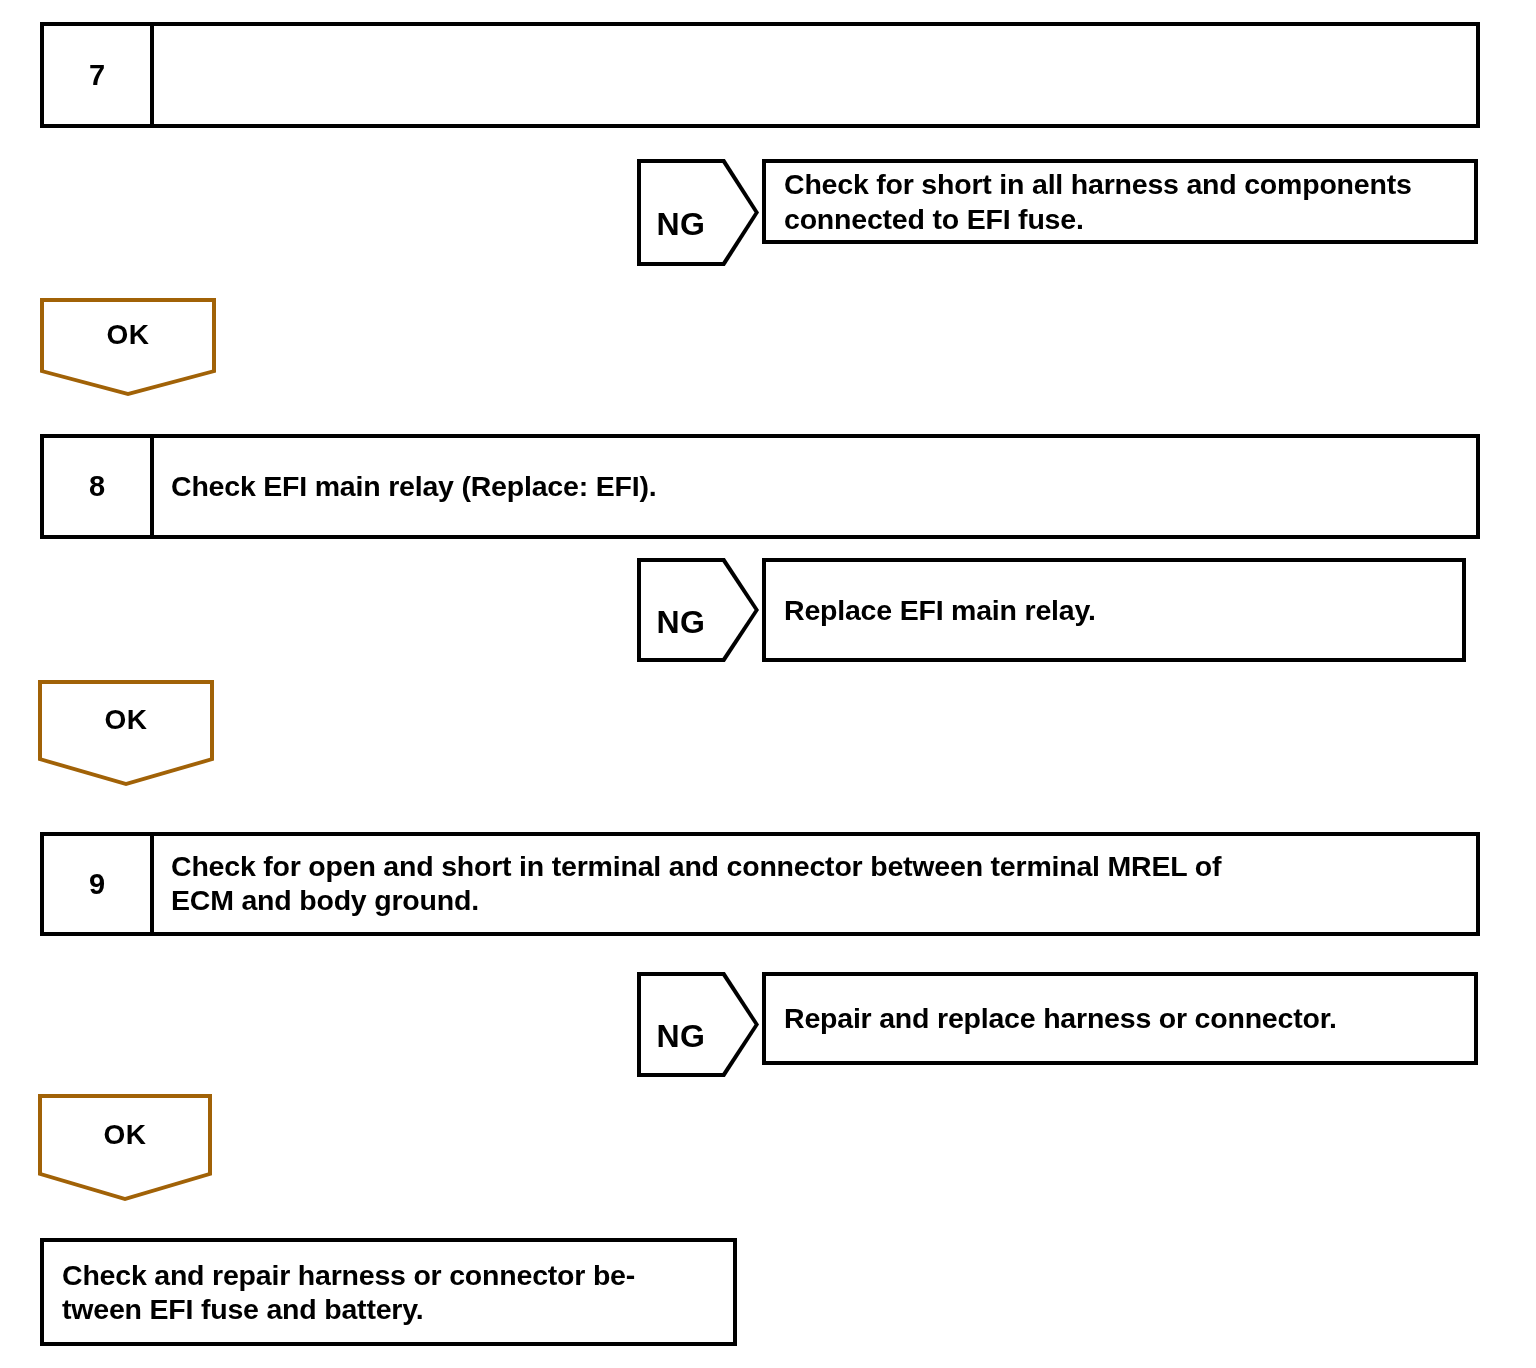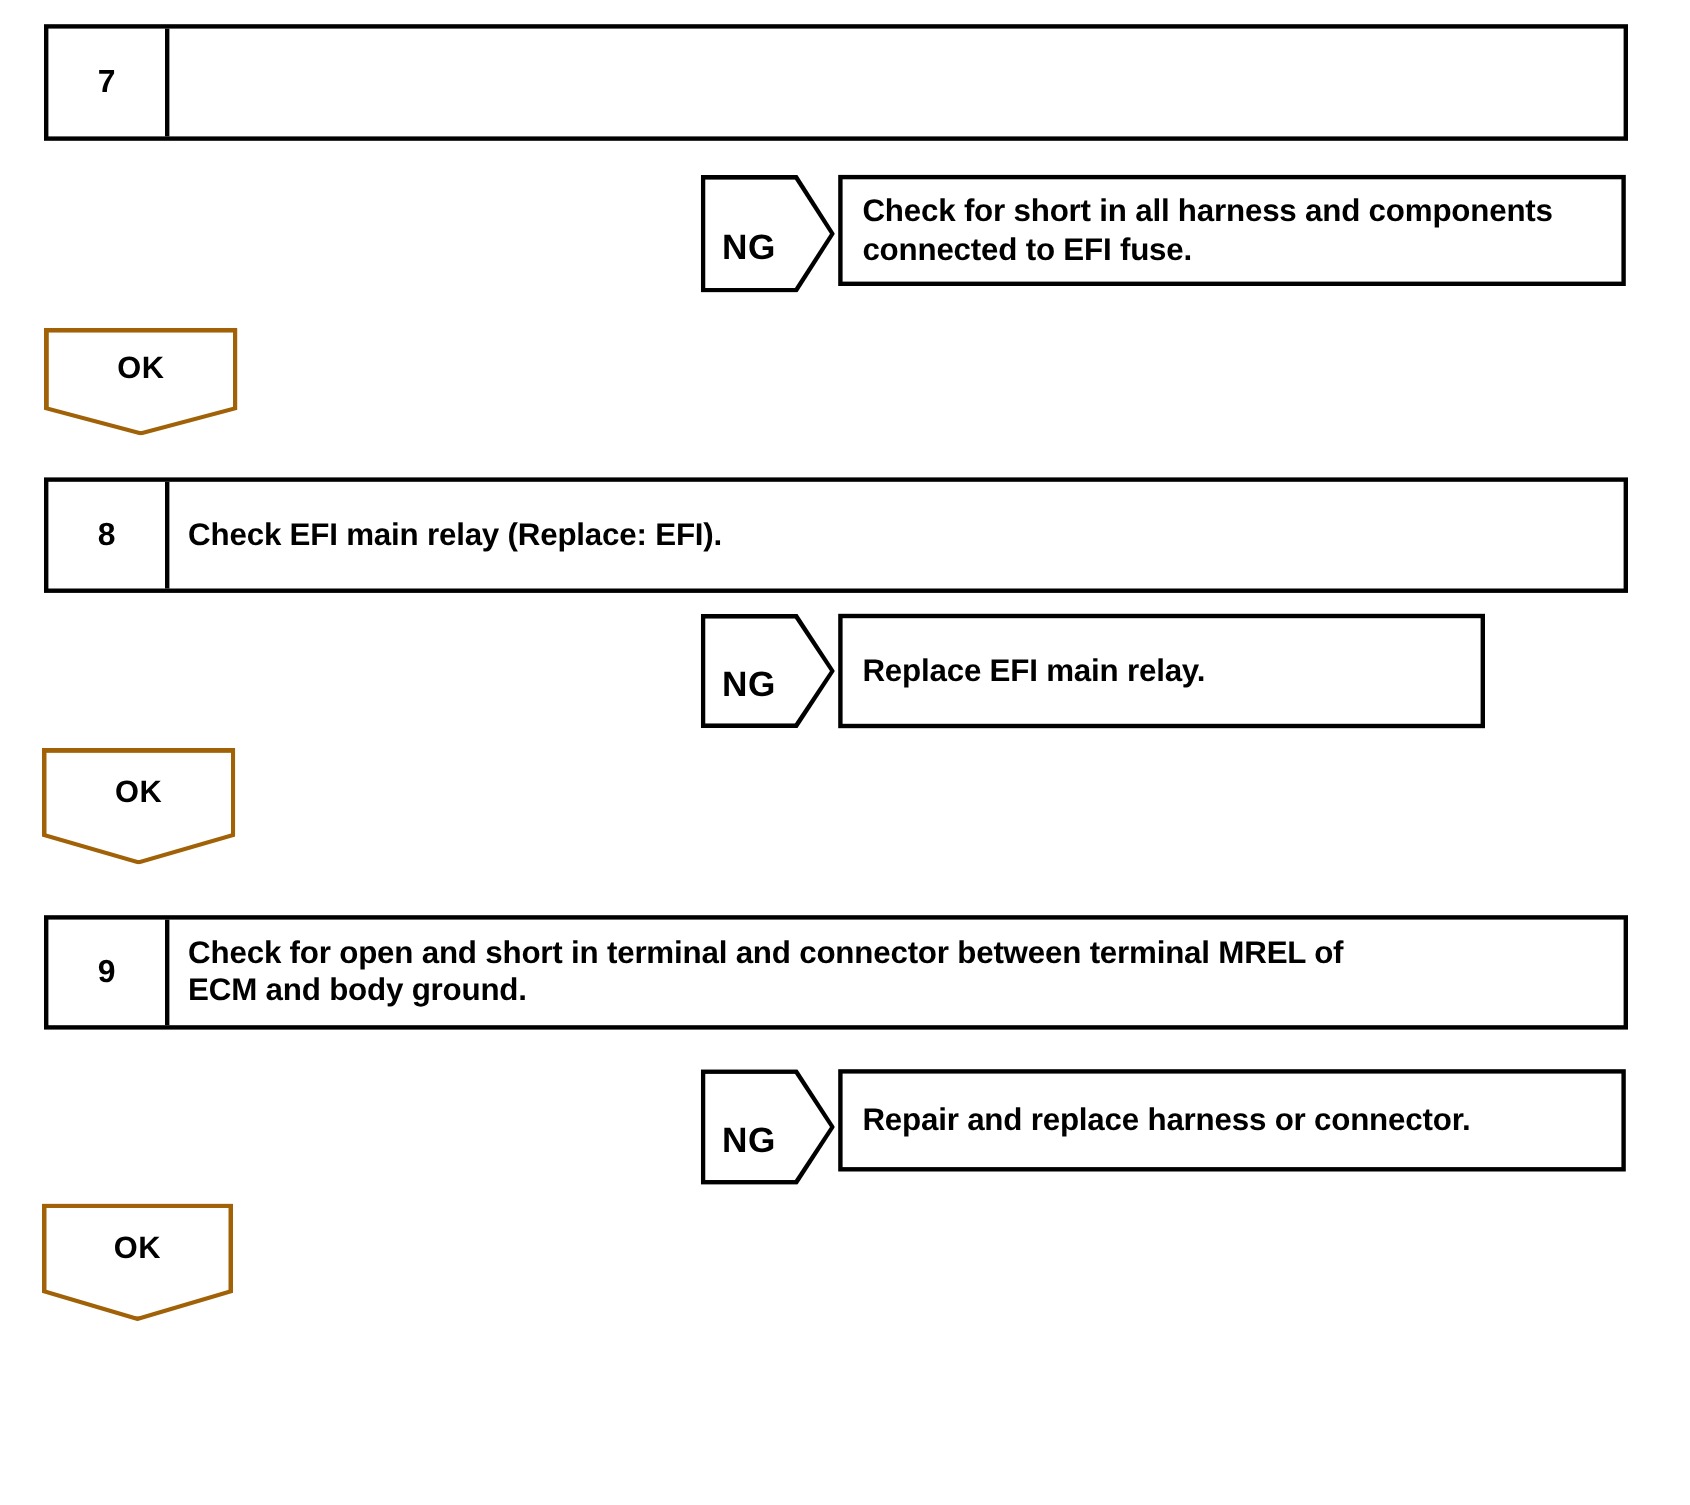--- a/index.html
+++ b/index.html
@@ -146,21 +146,21 @@
   <div class="step-box" style="left:40px; top:22px; width:1440px; height:106px;">
     <div class="step-num-cell">
       <span class="step-num">7</span>
     </div>
   </div>
 
   <div class="ng-arrow" style="left:637px; top:159px; width:122px; height:107px;">
     <div class="ng-inner"></div>
     <div class="ng-label">NG</div>
   </div>
-  <div class="result-box" style="left:762px; top:159px; width:716px; height:101px;">
+  <div class="result-box" style="left:762px; top:159px; width:716px; height:85px;">
     <span class="result-text">Check for short in all harness and components
 connected to EFI fuse.</span>
   </div>
 
   <div class="ok-arrow" style="left:40px; top:298px; width:135px; height:98px;">
     <div class="ok-inner"></div>
     <div class="ok-label">OK</div>
   </div>
 
   <div class="step-box" style="left:40px; top:434px; width:1440px; height:105px;">
@@ -169,21 +169,21 @@
     </div>
     <div class="step-text-cell">
       <span class="step-text">Check EFI main relay (Replace: EFI).</span>
     </div>
   </div>
 
   <div class="ng-arrow" style="left:637px; top:558px; width:122px; height:104px;">
     <div class="ng-inner"></div>
     <div class="ng-label">NG</div>
   </div>
-  <div class="result-box" style="left:762px; top:558px; width:588px; height:104px;">
+  <div class="result-box" style="left:762px; top:558px; width:704px; height:104px;">
     <span class="result-text">Replace EFI main relay.</span>
   </div>
 
   <div class="ok-arrow" style="left:38px; top:680px; width:135px; height:106px;">
     <div class="ok-inner"></div>
     <div class="ok-label">OK</div>
   </div>
 
   <div class="step-box" style="left:40px; top:832px; width:1440px; height:104px;">
     <div class="step-num-cell">
@@ -201,14 +201,18 @@
   </div>
   <div class="result-box" style="left:762px; top:972px; width:716px; height:93px;">
     <span class="result-text">Repair and replace harness or connector.</span>
   </div>
 
   <div class="ok-arrow" style="left:38px; top:1094px; width:133px; height:107px;">
     <div class="ok-inner"></div>
     <div class="ok-label">OK</div>
   </div>
 
+  <div class="result-box" style="left:40px; top:1238px; width:697px; height:108px;">
+    <span class="result-text">Check and repair harness or connector be-
+tween EFI fuse and battery.</span>
+  </div>
 
 </div>
 
 </body></html>

